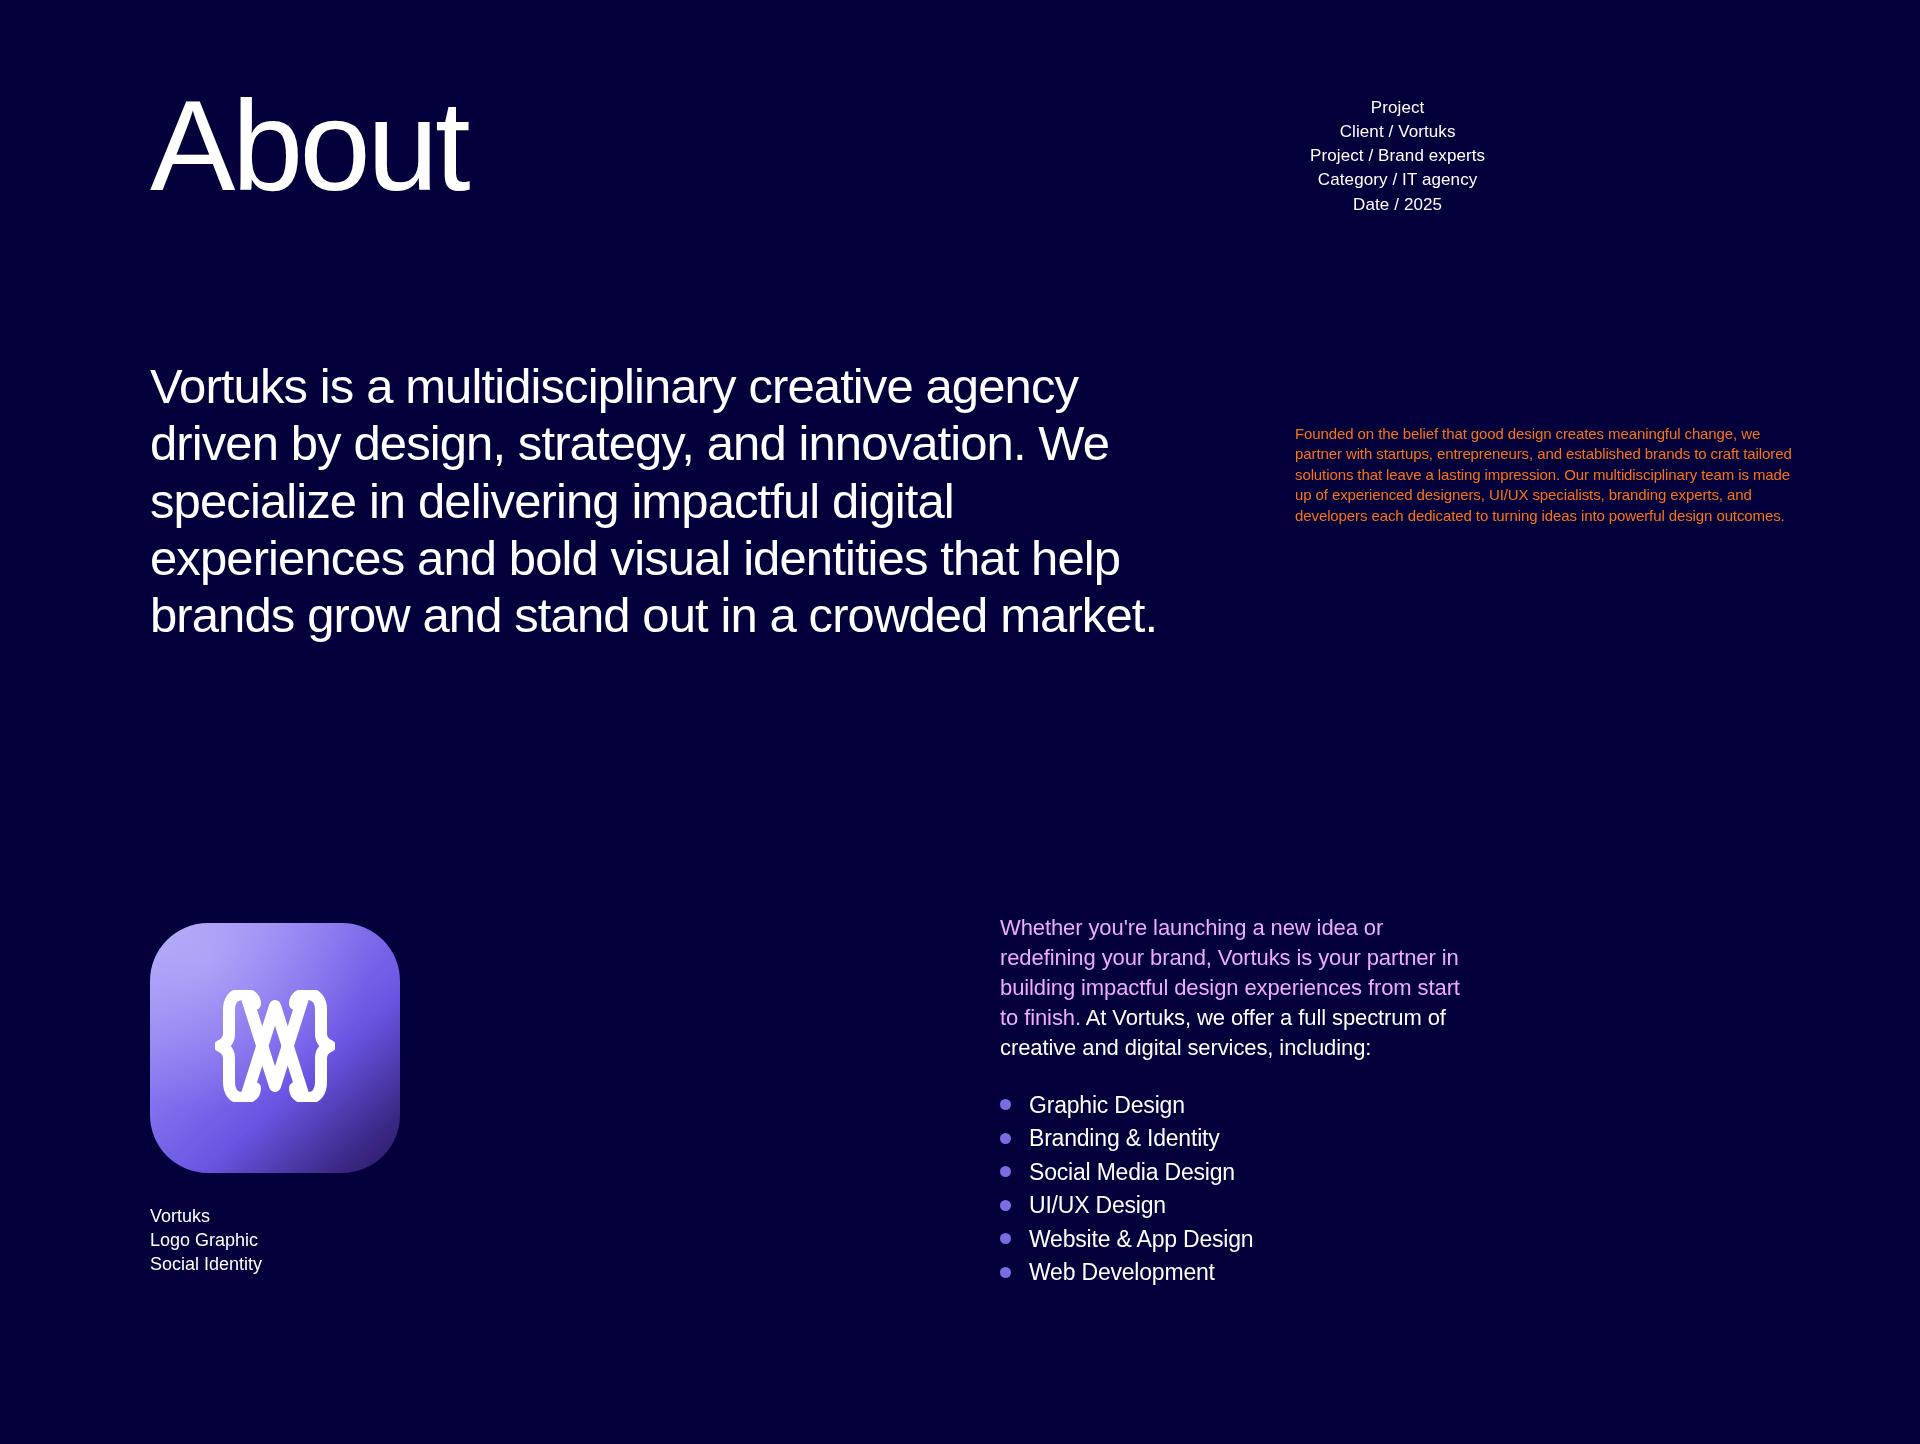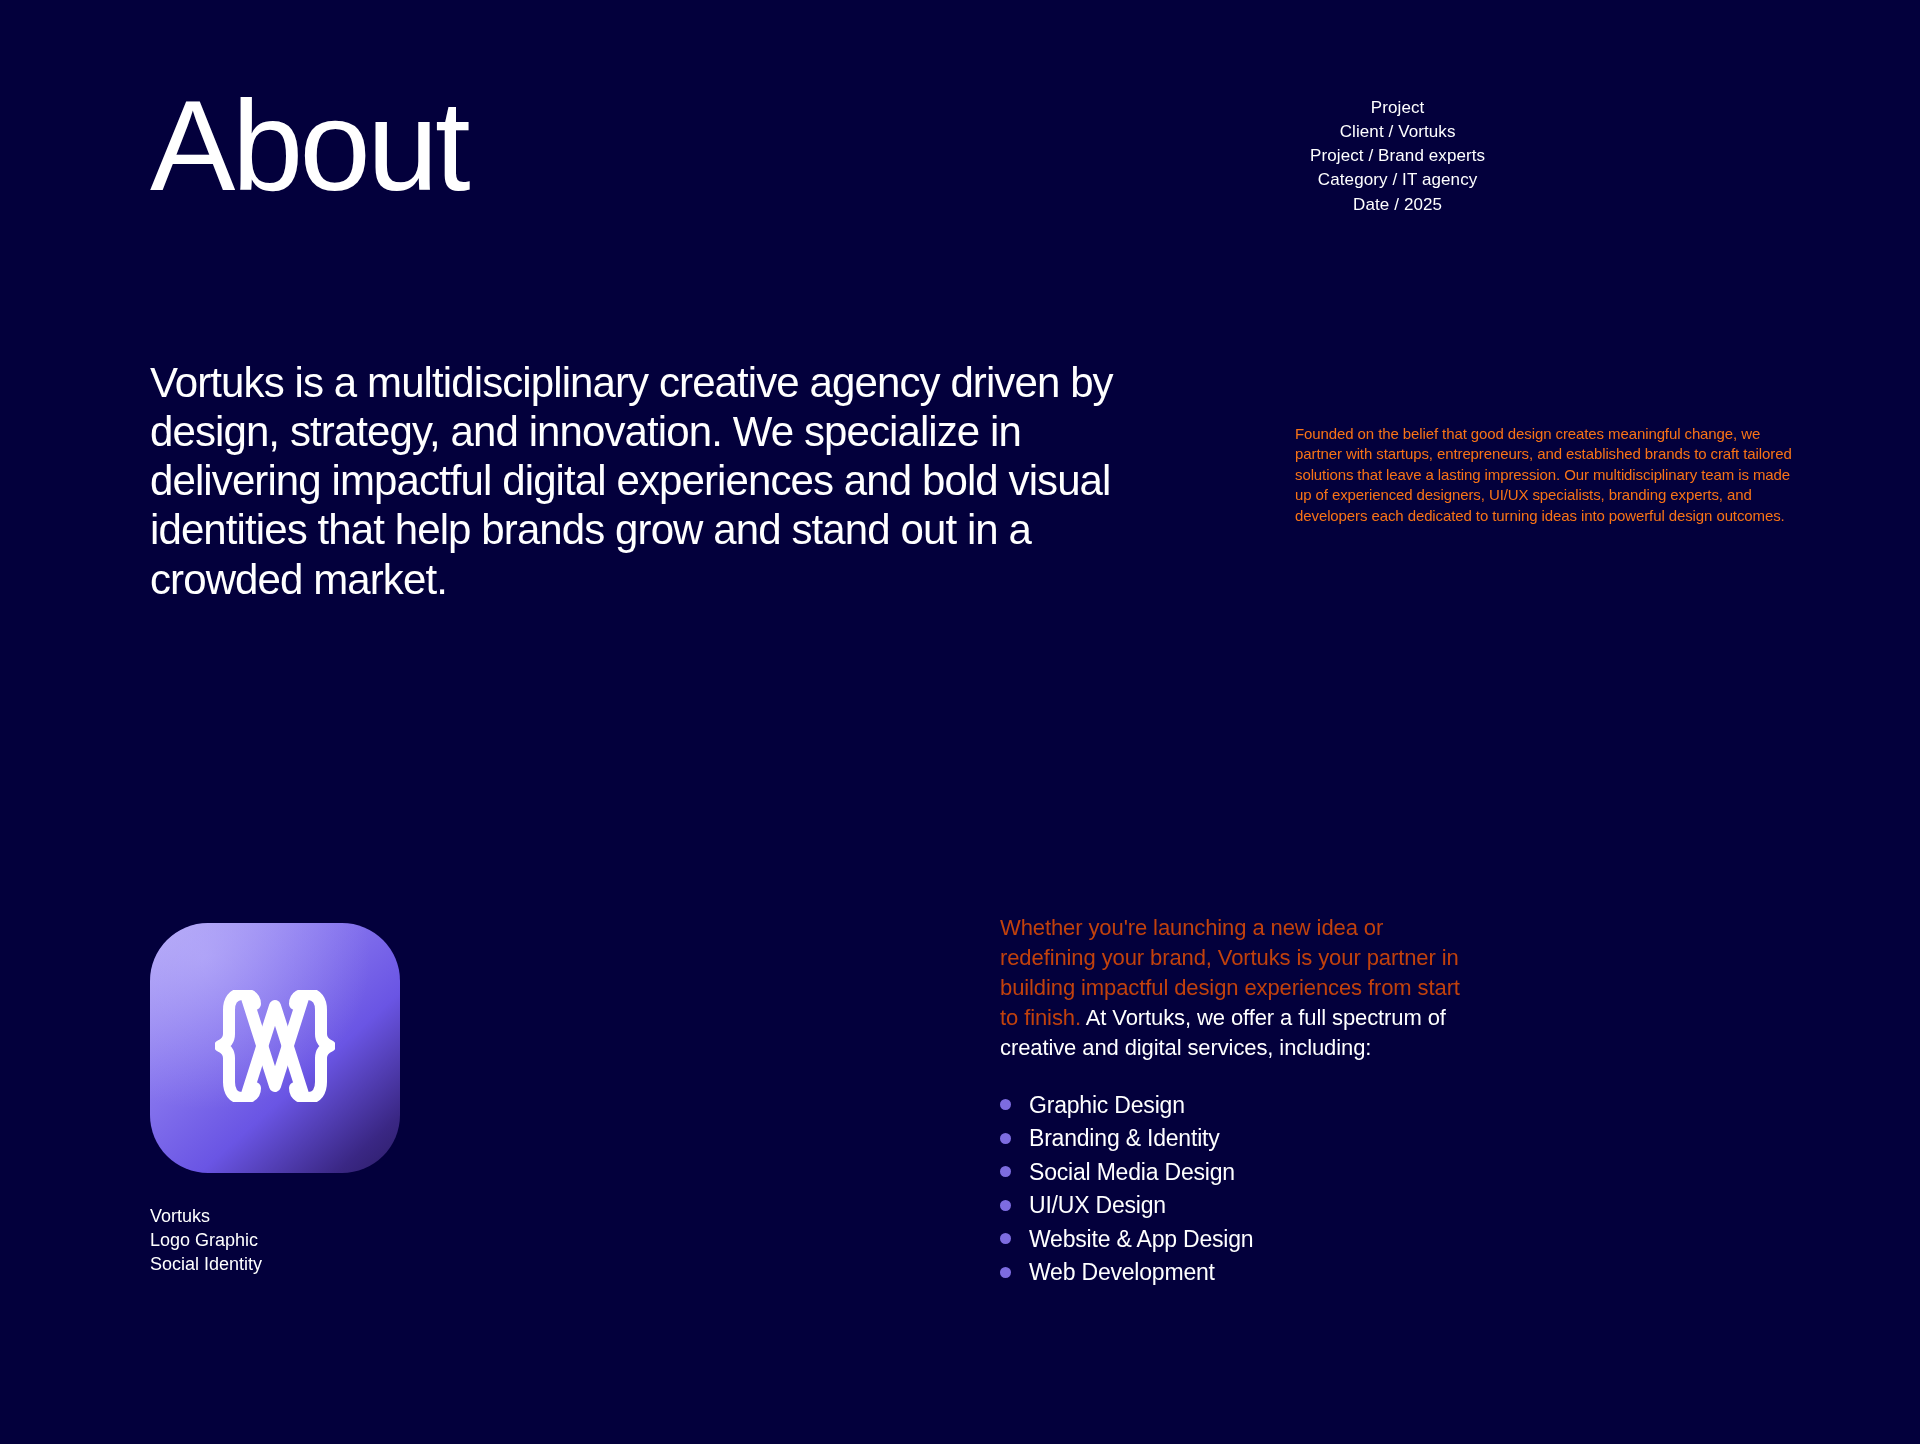--- a/index.html
+++ b/index.html
@@ -50,21 +50,21 @@
     text-align: center;
   }
   .project-meta .meta-line { white-space: nowrap; }
 
   
   .lead-statement {
     position: absolute;
     left: 150px;
     top: 358px;
     width: 1010px;
-    font-size: 42px;
+    font-size: 49px;
     line-height: 1.17;
     font-weight: 400;
     letter-spacing: -0.9px;
     color: #ffffff;
   }
 
   
   .body-copy {
     position: absolute;
     left: 1295px;
@@ -119,21 +119,21 @@
     top: 913px;
     width: 480px;
   }
 
   .services-intro {
     font-size: 22px;
     line-height: 1.36;
     letter-spacing: -0.1px;
     color: #ffffff;
   }
-  .services-intro .muted { color: #c2410c; }
+  .services-intro .muted { color: #f0abfc; }
 
   .services-list {
     margin-top: 28px;
     list-style: none;
   }
   .services-list li {
     display: flex;
     align-items: center;
     font-size: 23px;
     line-height: 1.24;

